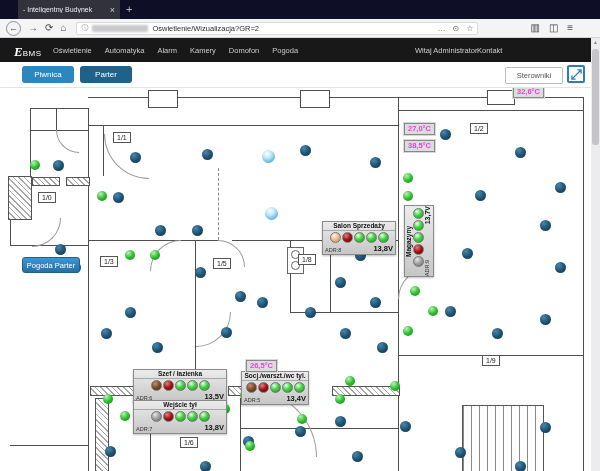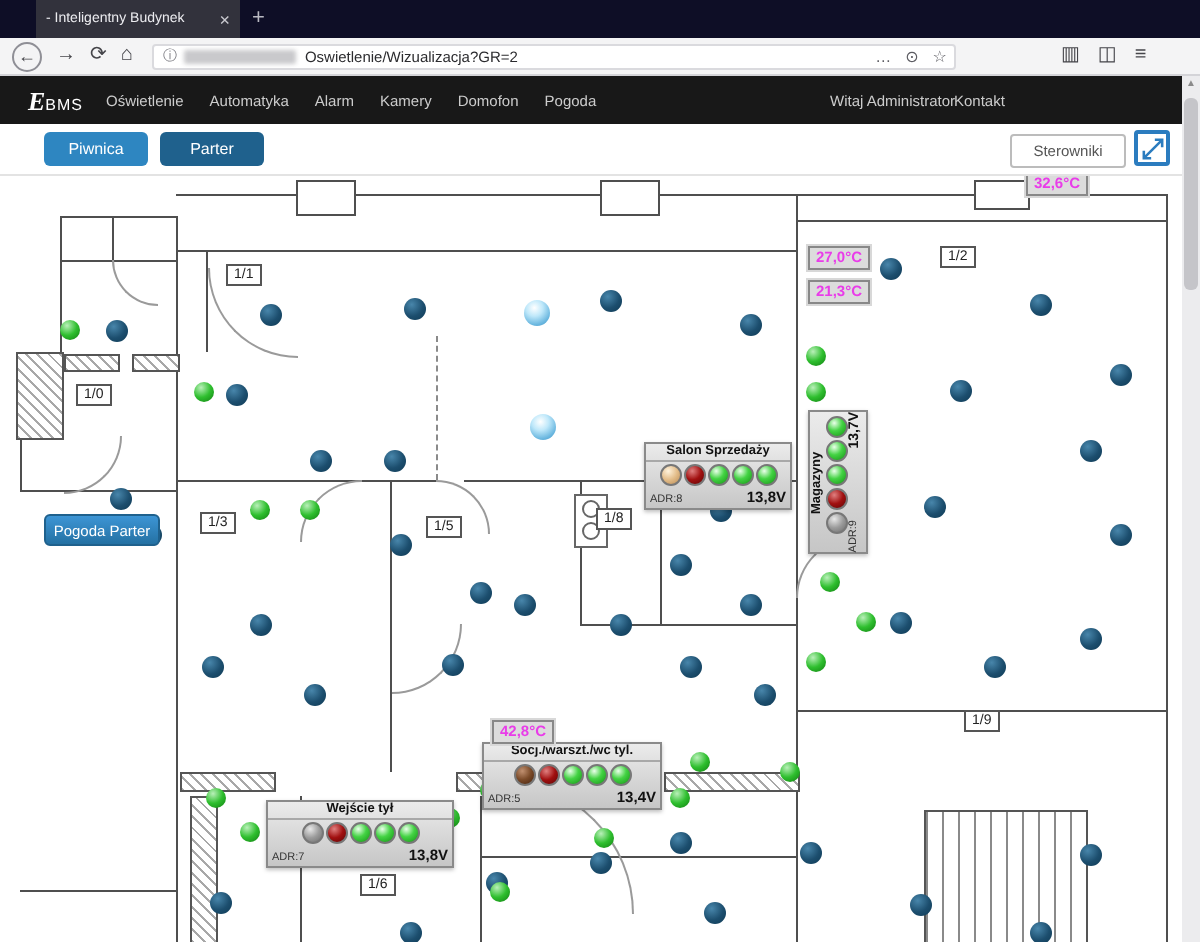--- a/index.html
+++ b/index.html
@@ -209,22 +209,22 @@
       <div class="room-label" style="left: 113px; top: 44px;">1/1</div>
       <div class="room-label" style="left: 38px; top: 104px;">1/0</div>
       <div class="room-label" style="left: 470px; top: 35px;">1/2</div>
       <div class="room-label" style="left: 100px; top: 168px;">1/3</div>
       <div class="room-label" style="left: 213px; top: 170px;">1/5</div>
       <div class="room-label" style="left: 298px; top: 166px;">1/8</div>
       <div class="room-label" style="left: 482px; top: 267px;">1/9</div>
       <div class="room-label" style="left: 180px; top: 349px;">1/6</div>
       <div class="temp" style="left: 513px; top: -2px;">32,6°C</div>
       <div class="temp" style="left: 404px; top: 35px;">27,0°C</div>
-      <div class="temp" style="left: 404px; top: 52px;">21,3°C</div>
-      <div class="temp" style="left: 246px; top: 272px;">42,8°C</div>
+      <div class="temp" style="left: 404px; top: 52px;">38,5°C</div>
+      <div class="temp" style="left: 246px; top: 272px;">26,5°C</div>
       <div class="dot navy" style="left: 129.5px; top: 63.5px;"></div>
       <div class="dot navy" style="left: 201.5px; top: 60.5px;"></div>
       <div class="dot navy" style="left: 299.5px; top: 56.5px;"></div>
       <div class="dot navy" style="left: 369.5px; top: 68.5px;"></div>
       <div class="dot navy" style="left: 439.5px; top: 40.5px;"></div>
       <div class="dot navy" style="left: 514.5px; top: 58.5px;"></div>
       <div class="dot navy" style="left: 554.5px; top: 93.5px;"></div>
       <div class="dot navy" style="left: 474.5px; top: 101.5px;"></div>
       <div class="dot navy" style="left: 539.5px; top: 131.5px;"></div>
       <div class="dot navy" style="left: 461.5px; top: 159.5px;"></div>
@@ -305,21 +305,35 @@
           <span class="led led-green"></span>
           <span class="led led-green"></span>
           <span class="led led-red"></span>
           <span class="led led-gray"></span>
         </div>
         <div class="v-side">
           <span class="v-rot v-volt">13,7V</span>
           <span class="v-rot v-adr">ADR:9</span>
         </div>
       </div>
-      <div class="panel" style="left: 241px; top: 283px; width: 90px;">
+      <div class="panel" style="left: 133px; top: 281px; width: 94px;">
+        <div class="panel-title">Szef / łazienka</div>
+        <div class="panel-leds">
+          <span class="led led-brown"></span>
+          <span class="led led-red"></span>
+          <span class="led led-green"></span>
+          <span class="led led-green"></span>
+          <span class="led led-green"></span>
+        </div>
+        <div class="panel-foot">
+          <span class="adr">ADR:6</span>
+          <span class="volt">13,5V</span>
+        </div>
+      </div>
+      <div class="panel" style="left: 241px; top: 283px; width: 68px;">
         <div class="panel-title">Socj./warszt./wc tyl.</div>
         <div class="panel-leds">
           <span class="led led-brown"></span>
           <span class="led led-red"></span>
           <span class="led led-green"></span>
           <span class="led led-green"></span>
           <span class="led led-green"></span>
         </div>
         <div class="panel-foot">
           <span class="adr">ADR:5</span>

